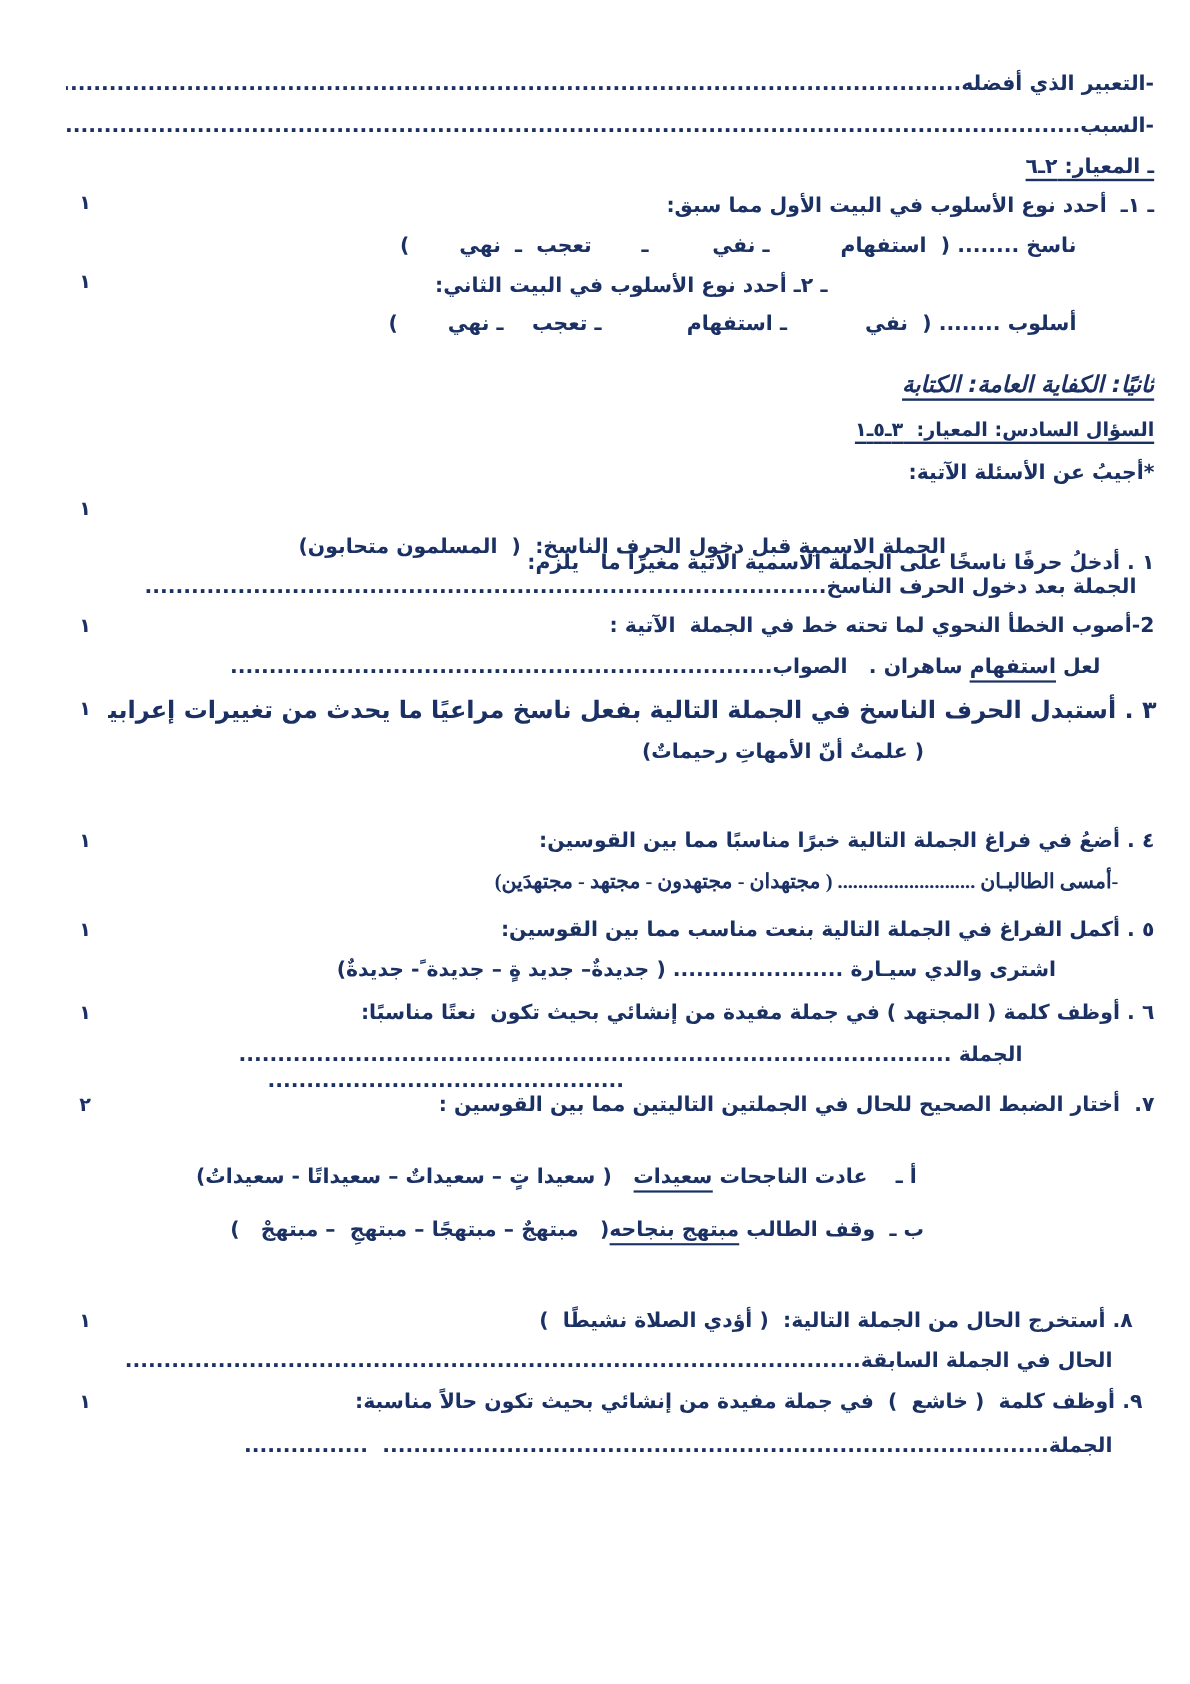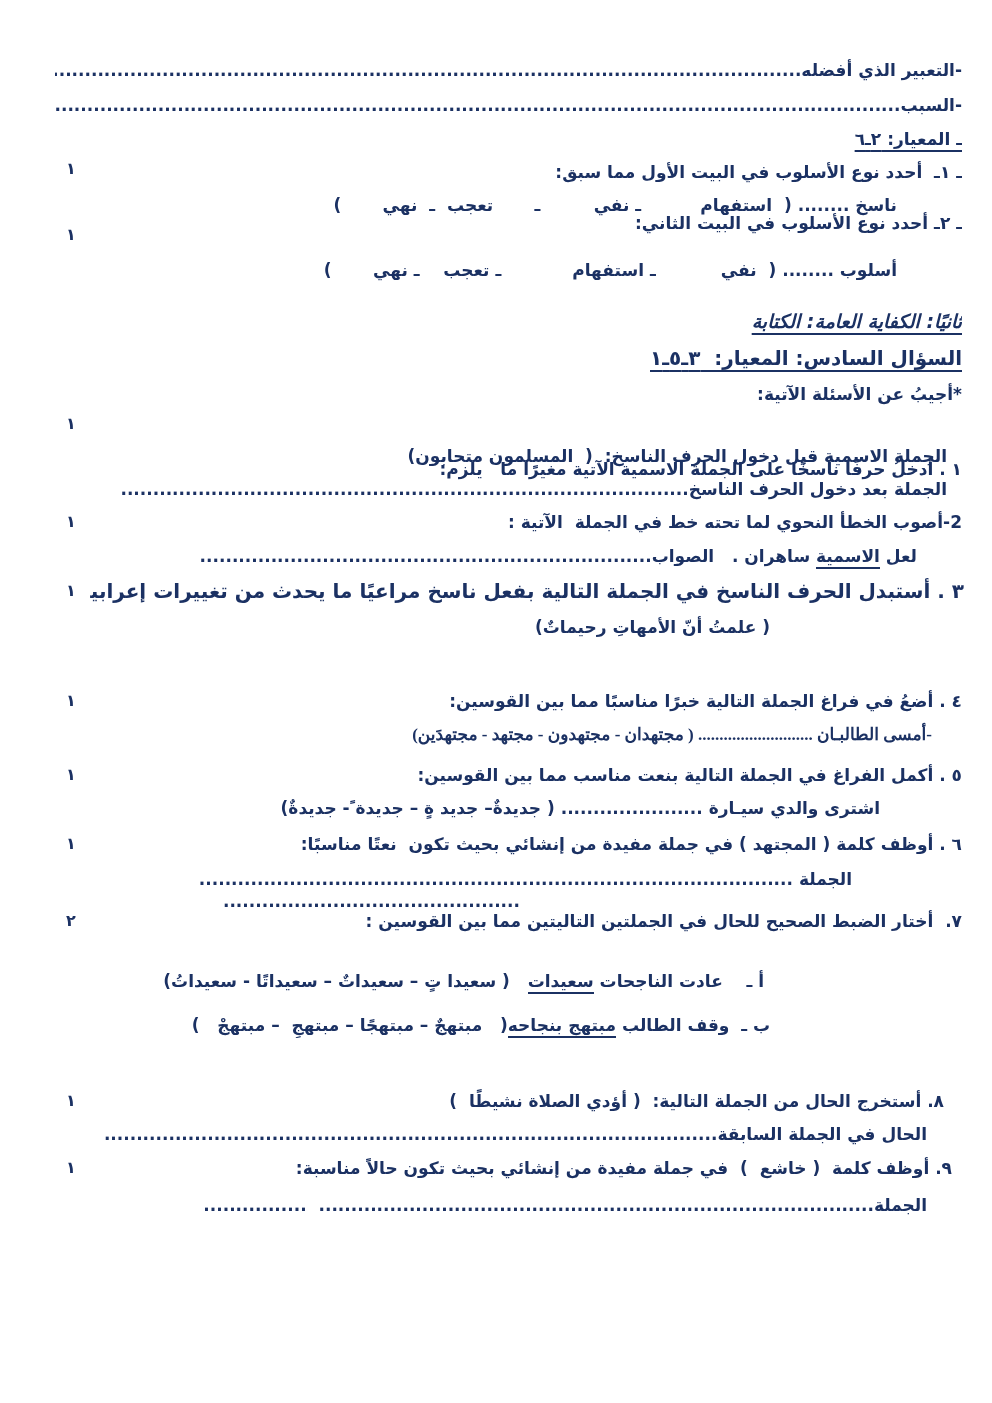--- a/index.html
+++ b/index.html
@@ -28,51 +28,51 @@
   .score{
     position:absolute;
     left:60px;
     width:22px;
     text-align:center;
     font-size:16px;
   }
   .ul-word{border-bottom:2px solid #1b3163;padding-bottom:1px;}
   .ul-line{text-decoration:underline;text-decoration-thickness:2px;text-underline-offset:5px;}
   .heading-italic{font-style:italic;font-size:19px;text-align:center;}
-  .heading{font-size:20px;}
+  .heading{font-size:16px;}
 </style>
 </head>
 <body>
 
 <div class="page">
 
   <div class="line leader" style="top:57px;">-التعبير الذي أفضله..................................................................................................................................</div>
   <div class="line leader" style="top:92px;">-السبب......................................................................................................................................................</div>
   <div class="line" style="top:126px;"><span class="ul-line">ـ المعيار: ٢ـ٦</span></div>
 
   <div class="line" style="top:159px;">ـ ١ـ  أحدد نوع الأسلوب في البيت الأول مما سبق:</div>
   <div class="score" style="top:159px;">١</div>
   <div class="line" style="top:192px;right:95px;">ناسخ ........ (  استفهام          ـ نفي         ـ       تعجب  ـ  نهي       )</div>
 
-  <div class="line" style="top:210px;">ـ ٢ـ أحدد نوع الأسلوب في البيت الثاني:</div>
+  <div class="line" style="top:225px;text-align:center;">ـ ٢ـ أحدد نوع الأسلوب في البيت الثاني:</div>
   <div class="score" style="top:225px;">١</div>
   <div class="line" style="top:257px;right:95px;">أسلوب ........ (  نفي           ـ استفهام            ـ تعجب    ـ نهي       )</div>
 
   <div class="line" style="top:308px;"><span class="heading-italic ul-line">ثانيًا: الكفاية العامة: الكتابة</span></div>
   <div class="line" style="top:345px;"><span class="heading ul-line">السؤال السادس: المعيار:  ٣ـ٥ـ١</span></div>
   <div class="line" style="top:381px;">*أجيبُ عن الأسئلة الآتية:</div>
 
   <div class="line" style="top:411px;margin-top:45px;">١ . أدخلُ حرفًا ناسخًا على الجملة الاسمية الآتية مغيرًا ما   يلزم:</div>
   <div class="score" style="top:414px;">١</div>
-  <div class="line" style="top:443px;right:45px;">الجملة الاسمية قبل دخول الحرف الناسخ:  (  المسلمون متحابون)</div>
+  <div class="line" style="top:443px;right:45px;text-align:center;">الجملة الاسمية قبل دخول الحرف الناسخ:  (  المسلمون متحابون)</div>
   <div class="line leader" style="top:476px;right:45px;">الجملة بعد دخول الحرف الناسخ........................................................................................</div>
 
   <div class="line" style="top:509px;">2-أصوب الخطأ النحوي لما تحته خط في الجملة  الآتية :</div>
   <div class="score" style="top:512px;">١</div>
-  <div class="line leader" style="top:543px;right:75px;"><span>لعل </span><span class="ul-word">الاسمية</span><span> ساهران .   الصواب......................................................................</span></div>
+  <div class="line leader" style="top:543px;right:75px;"><span>لعل </span><span class="ul-word">استفهام</span><span> ساهران .   الصواب......................................................................</span></div>
 
   <div class="line" style="top:578px;right:28px;font-size:20px;">٣ . أستبدل الحرف الناسخ في الجملة التالية بفعل ناسخ مراعيًا ما يحدث من تغييرات إعرابية:</div>
   <div class="score" style="top:581px;">١</div>
   <div class="line" style="top:614px;right:222px;">( علمتُ أنّ الأمهاتِ رحيماتٌ)</div>
 
   <div class="line" style="top:688px;">٤ . أضعُ في فراغ الجملة التالية خبرًا مناسبًا مما بين القوسين:</div>
   <div class="score" style="top:691px;">١</div>
   <div class="line" style="top:722px;right:60px;font-family:Liberation Serif, serif;">-أمسى الطالبـان ........................... ( مجتهدان - مجتهدون - مجتهد - مجتهدَين)</div>
 
   <div class="line" style="top:762px;">٥ . أكمل الفراغ في الجملة التالية بنعت مناسب مما بين القوسين:</div>

